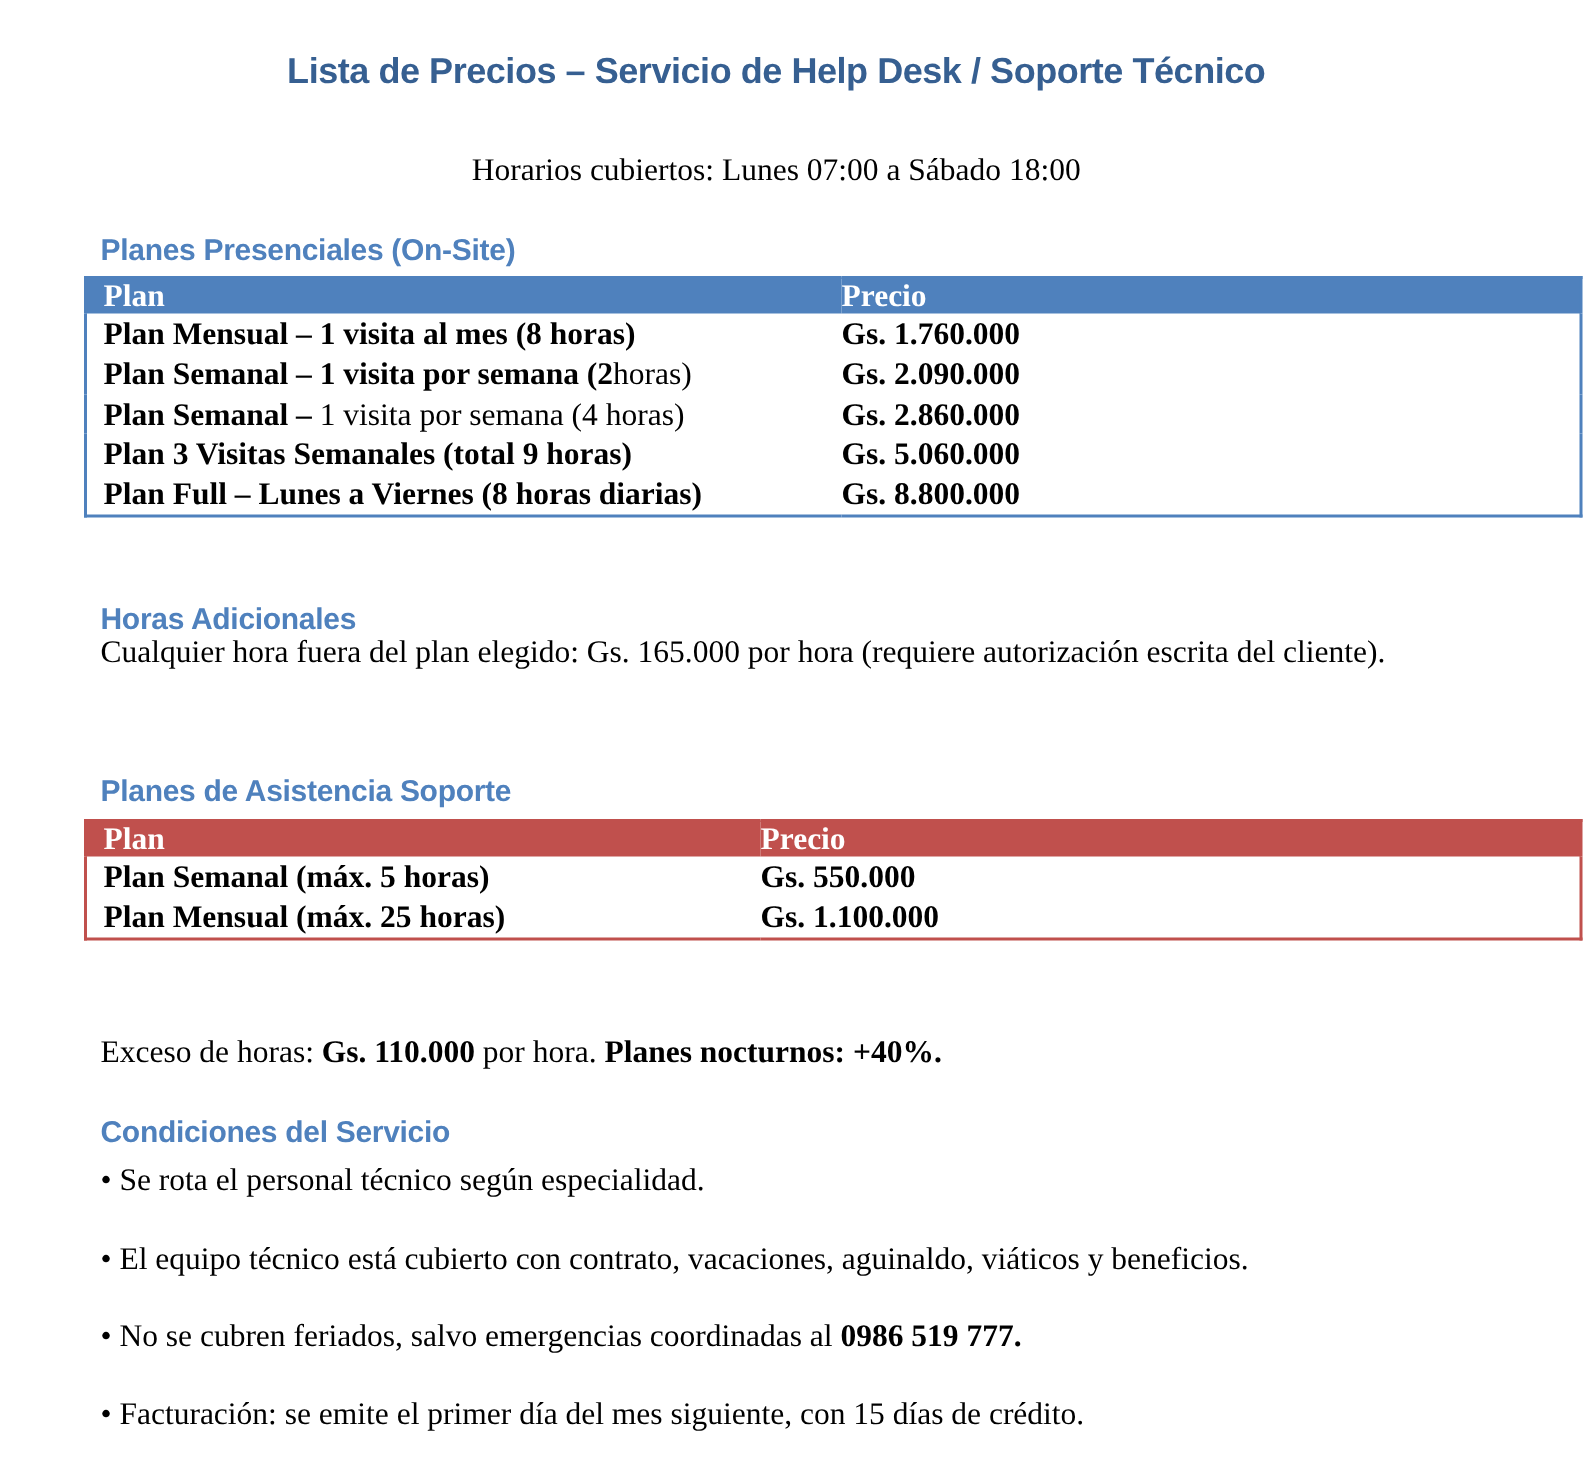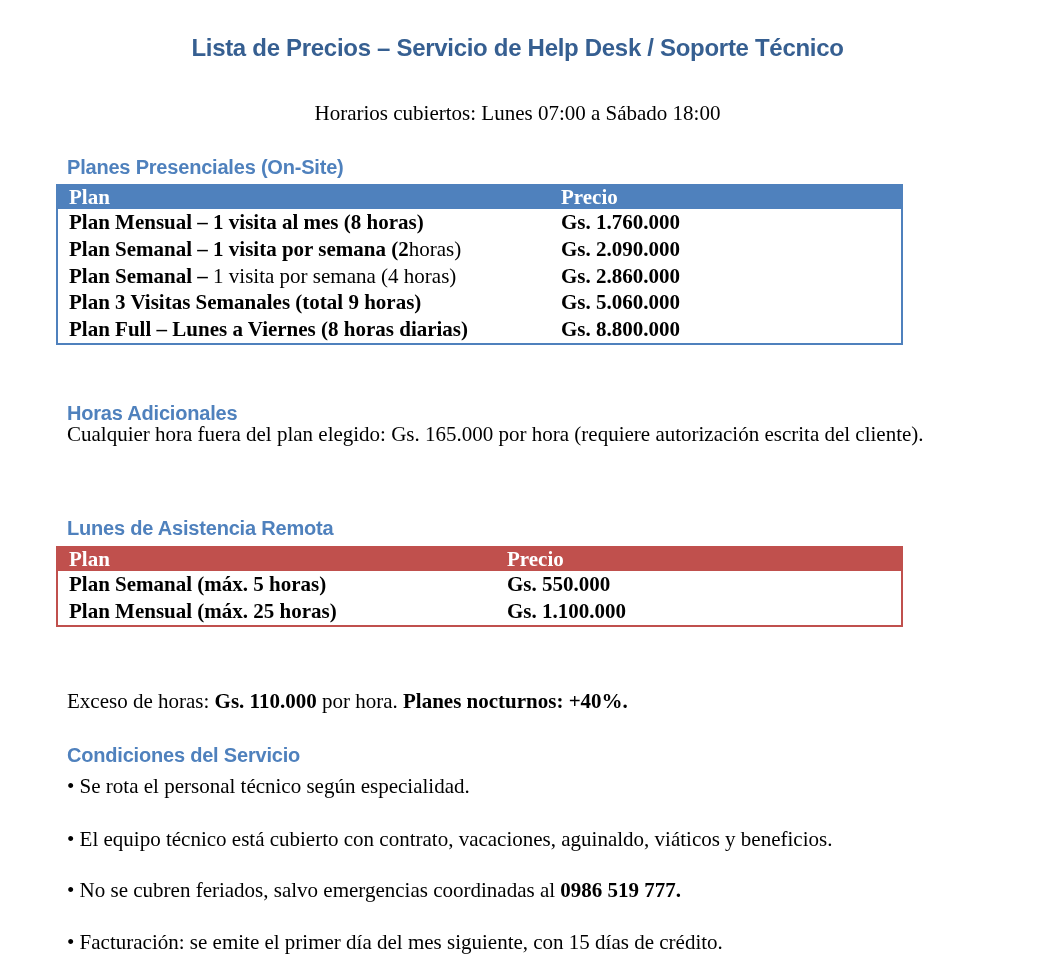--- a/index.html
+++ b/index.html
@@ -3,21 +3,21 @@
 <meta charset="utf-8">
 <style>
   html, body { margin: 0; padding: 0; background: #ffffff; }
   body { width: 1055px; height: 974px; position: relative; overflow: hidden; color: #000; }
   .title { position: absolute; left: 0; width: 1035px; top: 34px; text-align: center;
     font-family: "Liberation Sans", sans-serif; font-weight: bold; font-size: 24px; color: #365f91; letter-spacing: -0.3px; }
   .subtitle { position: absolute; left: 0; width: 1035px; top: 101px; text-align: center;
     font-family: "Liberation Serif", serif; font-size: 21px; }
   .h2 { position: absolute; left: 67px; font-family: "Liberation Sans", sans-serif; font-weight: bold;
     font-size: 20px; color: #4f81bd; letter-spacing: -0.2px; }
-  .tbl { position: absolute; left: 56px; width: 847px; border-collapse: collapse;
+  .tbl { position: absolute; left: 56px; width: 999px; border-collapse: collapse;
     font-family: "Liberation Serif", serif; font-size: 21px; font-weight: bold; }
   .tbl td, .tbl th { padding: 0 0 0 11px; line-height: 26.8px; text-align: left; white-space: nowrap; }
   .tbl th { color: #fff; font-weight: bold; line-height: 23px; }
   .tbl .price { text-align: left; padding-left: 0; }
   .tbl-blue { top: 184px; border: 2px solid #4f81bd; }
   .tbl-blue th { background: #4f81bd; }
   .tbl-red { top: 546px; border: 2px solid #c0504d; }
   .tbl-red th { background: #c0504d; }
   .tbl-blue col.c1 { width: 504px; }
   .tbl-red col.c1 { width: 450px; }
@@ -62,21 +62,21 @@
   <tr>
     <td><span>Plan Full – Lunes a Viernes (8 horas diarias)</span></td>
     <td class="price">Gs. 8.800.000</td>
   </tr>
 </tbody>
   </table>
 
 <div class="h2" style="top:402px">Horas Adicionales</div>
 <div class="para" style="top:419px; width:880px;">Cualquier hora fuera del plan elegido: Gs. 165.000 por hora (requiere autorización escrita del cliente).</div>
 
-<div class="h2" style="top:517px">Lunes de Asistencia Remota</div>
+<div class="h2" style="top:517px">Planes de Asistencia Soporte</div>
 
 <table class="tbl tbl-red">
   <colgroup>
       <col class="c1">
       <col>
     </colgroup>
   <tbody>
       <tr>
     <th>Plan</th>
     <th class="price">Precio</th>

